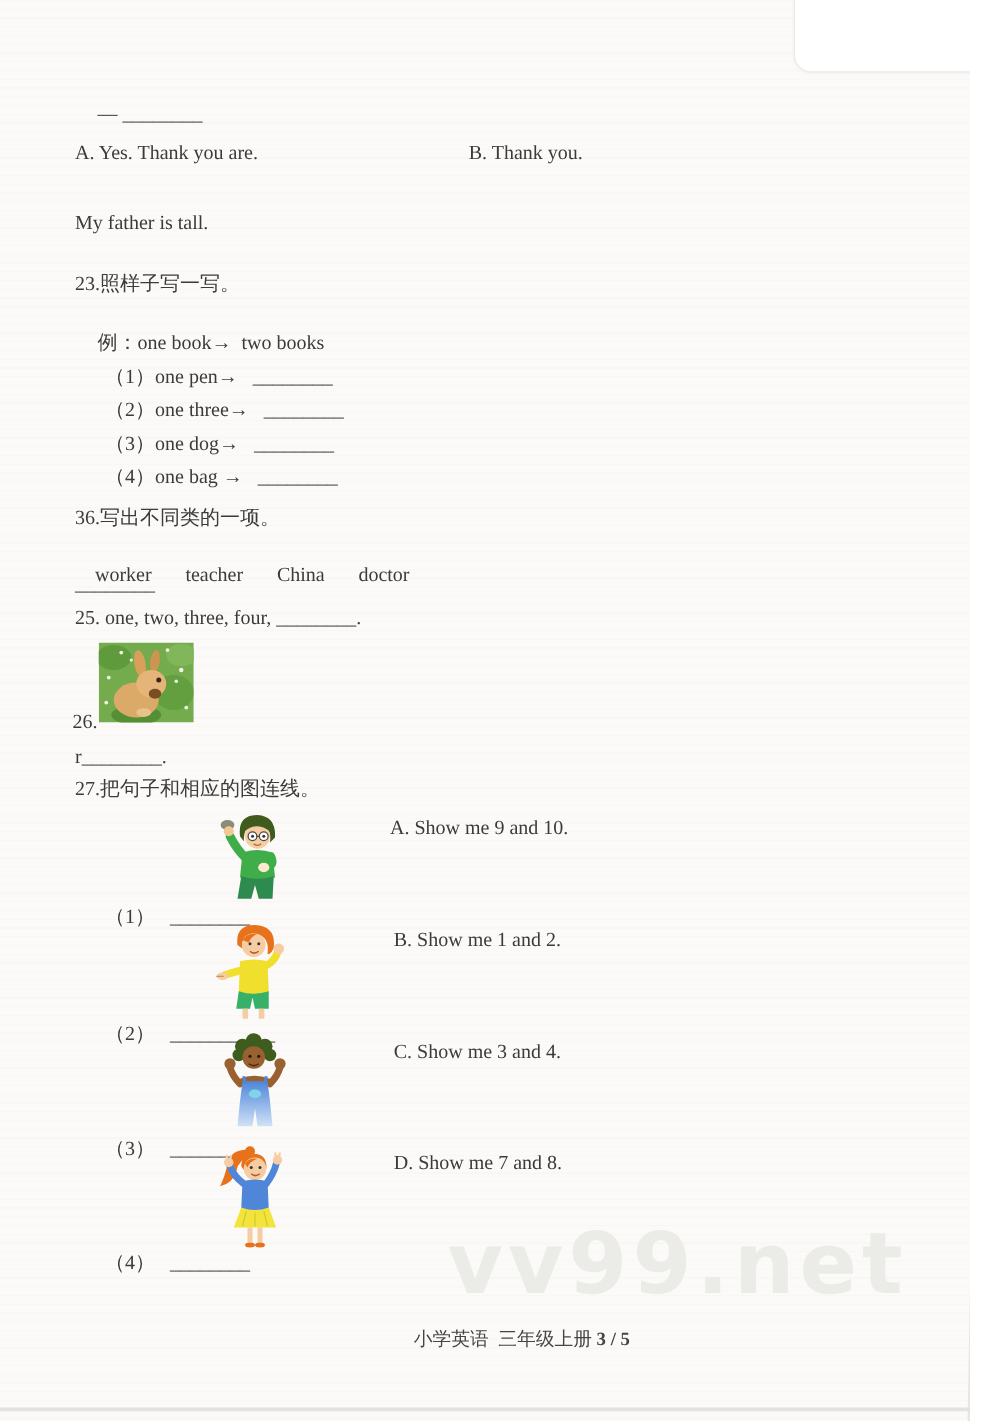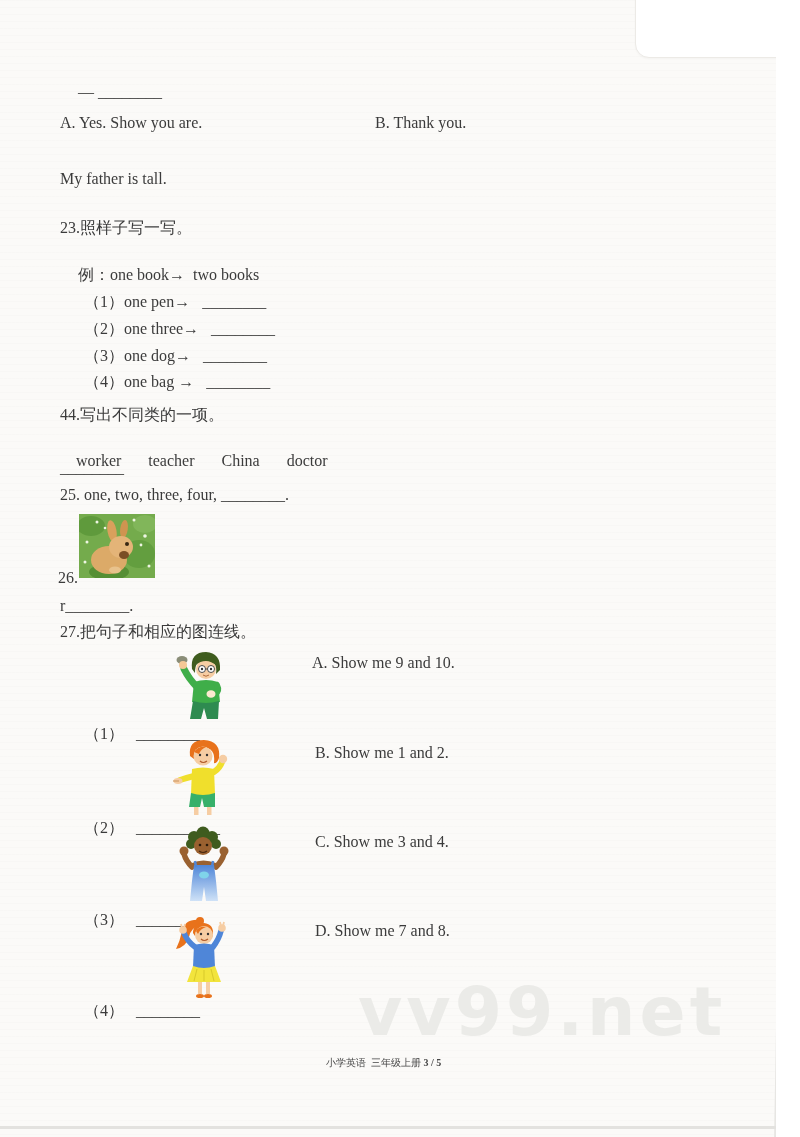--- a/index.html
+++ b/index.html
@@ -9,41 +9,41 @@
          background:repeating-linear-gradient(180deg,rgba(0,0,0,0.012) 0 1px,transparent 1px 7px);}
   .line{position:absolute;white-space:pre;line-height:1.2;}
   .u{text-decoration:underline;}
   .gap8{margin-left:8px;}
   .gap12{margin-left:12px;}
   .w{margin-right:27px;}
   .bold{font-weight:bold;}
   .fig{position:absolute;}
   .watermark{position:absolute;left:358px;top:972px;font-family:"DejaVu Sans",sans-serif;
          font-weight:700;font-size:68px;letter-spacing:4px;color:#ebebe8;}
-  .footer{left:316px;top:1045px;font-size:10px;color:#454545;}
+  .footer{left:316px;top:1045px;font-size:15px;color:#454545;}
   .corner-card{position:absolute;left:635px;top:-8px;width:190px;height:64px;background:#ffffff;
          border:1px solid #eceae6;border-radius:0 0 0 14px;box-shadow:0 1px 2px rgba(0,0,0,0.03);}
   .edge-right{position:absolute;left:794px;top:-4px;width:2px;height:1150px;background:#e7e6e3;
          transform:rotate(1deg);transform-origin:top left;}
   .edge-bottom{position:absolute;left:0;top:1126px;width:800px;height:3px;background:#e3e2df;}
 </style>
 </head>
 <body>
 
 <div class="sheet">
 
   <div class="corner-card"></div>
 
   <div class="edge-right"></div>
   <div class="edge-bottom"></div>
 
   <div class="watermark">vv99.net</div>
 
   <div class="line" style="left:78px;top:82px">— ________</div>
-  <div class="line" style="left:60px;top:113px">A. Yes. Show you are.</div>
+  <div class="line" style="left:60px;top:113px">A. Yes. Thank you are.</div>
   <div class="line" style="left:375px;top:113px">B. Thank you.</div>
 
   <div class="line" style="left:60px;top:169px">My father is tall.</div>
 
   <div class="line" style="left:60px;top:218px">23.照样子写一写。</div>
   <div class="line" style="left:62px;top:246px">
     <span>例：</span><span>one book→</span><span class="gap8">two books</span>
   </div>
   <div class="line" style="left:68px;top:273px">
     <span>（1）</span><span>one pen→</span><span class="gap12">________</span>
@@ -51,21 +51,21 @@
   <div class="line" style="left:68px;top:300px">
     <span>（2）</span><span>one three→</span><span class="gap12">________</span>
   </div>
   <div class="line" style="left:68px;top:327px">
     <span>（3）</span><span>one dog→</span><span class="gap12">________</span>
   </div>
   <div class="line" style="left:68px;top:353px">
     <span>（4）</span><span>one bag →</span><span class="gap12">________</span>
   </div>
 
-  <div class="line" style="left:60px;top:405px">44.写出不同类的一项。</div>
+  <div class="line" style="left:60px;top:405px">36.写出不同类的一项。</div>
   <div class="line" style="left:60px;top:432px">
     <span class="w">worker</span><span class="w">teacher</span><span class="w">China</span><span>doctor</span>
   </div>
   <div class="line" style="left:60px;top:458px">________</div>
 
   <div class="line" style="left:60px;top:485px">25. one, two, three, four, ________.</div>
 
   <div class="fig" style="left:79px;top:514px">
     <svg width="76" height="64" viewBox="0 0 76 64">
       <rect width="76" height="64" fill="#74ab4c"></rect>

